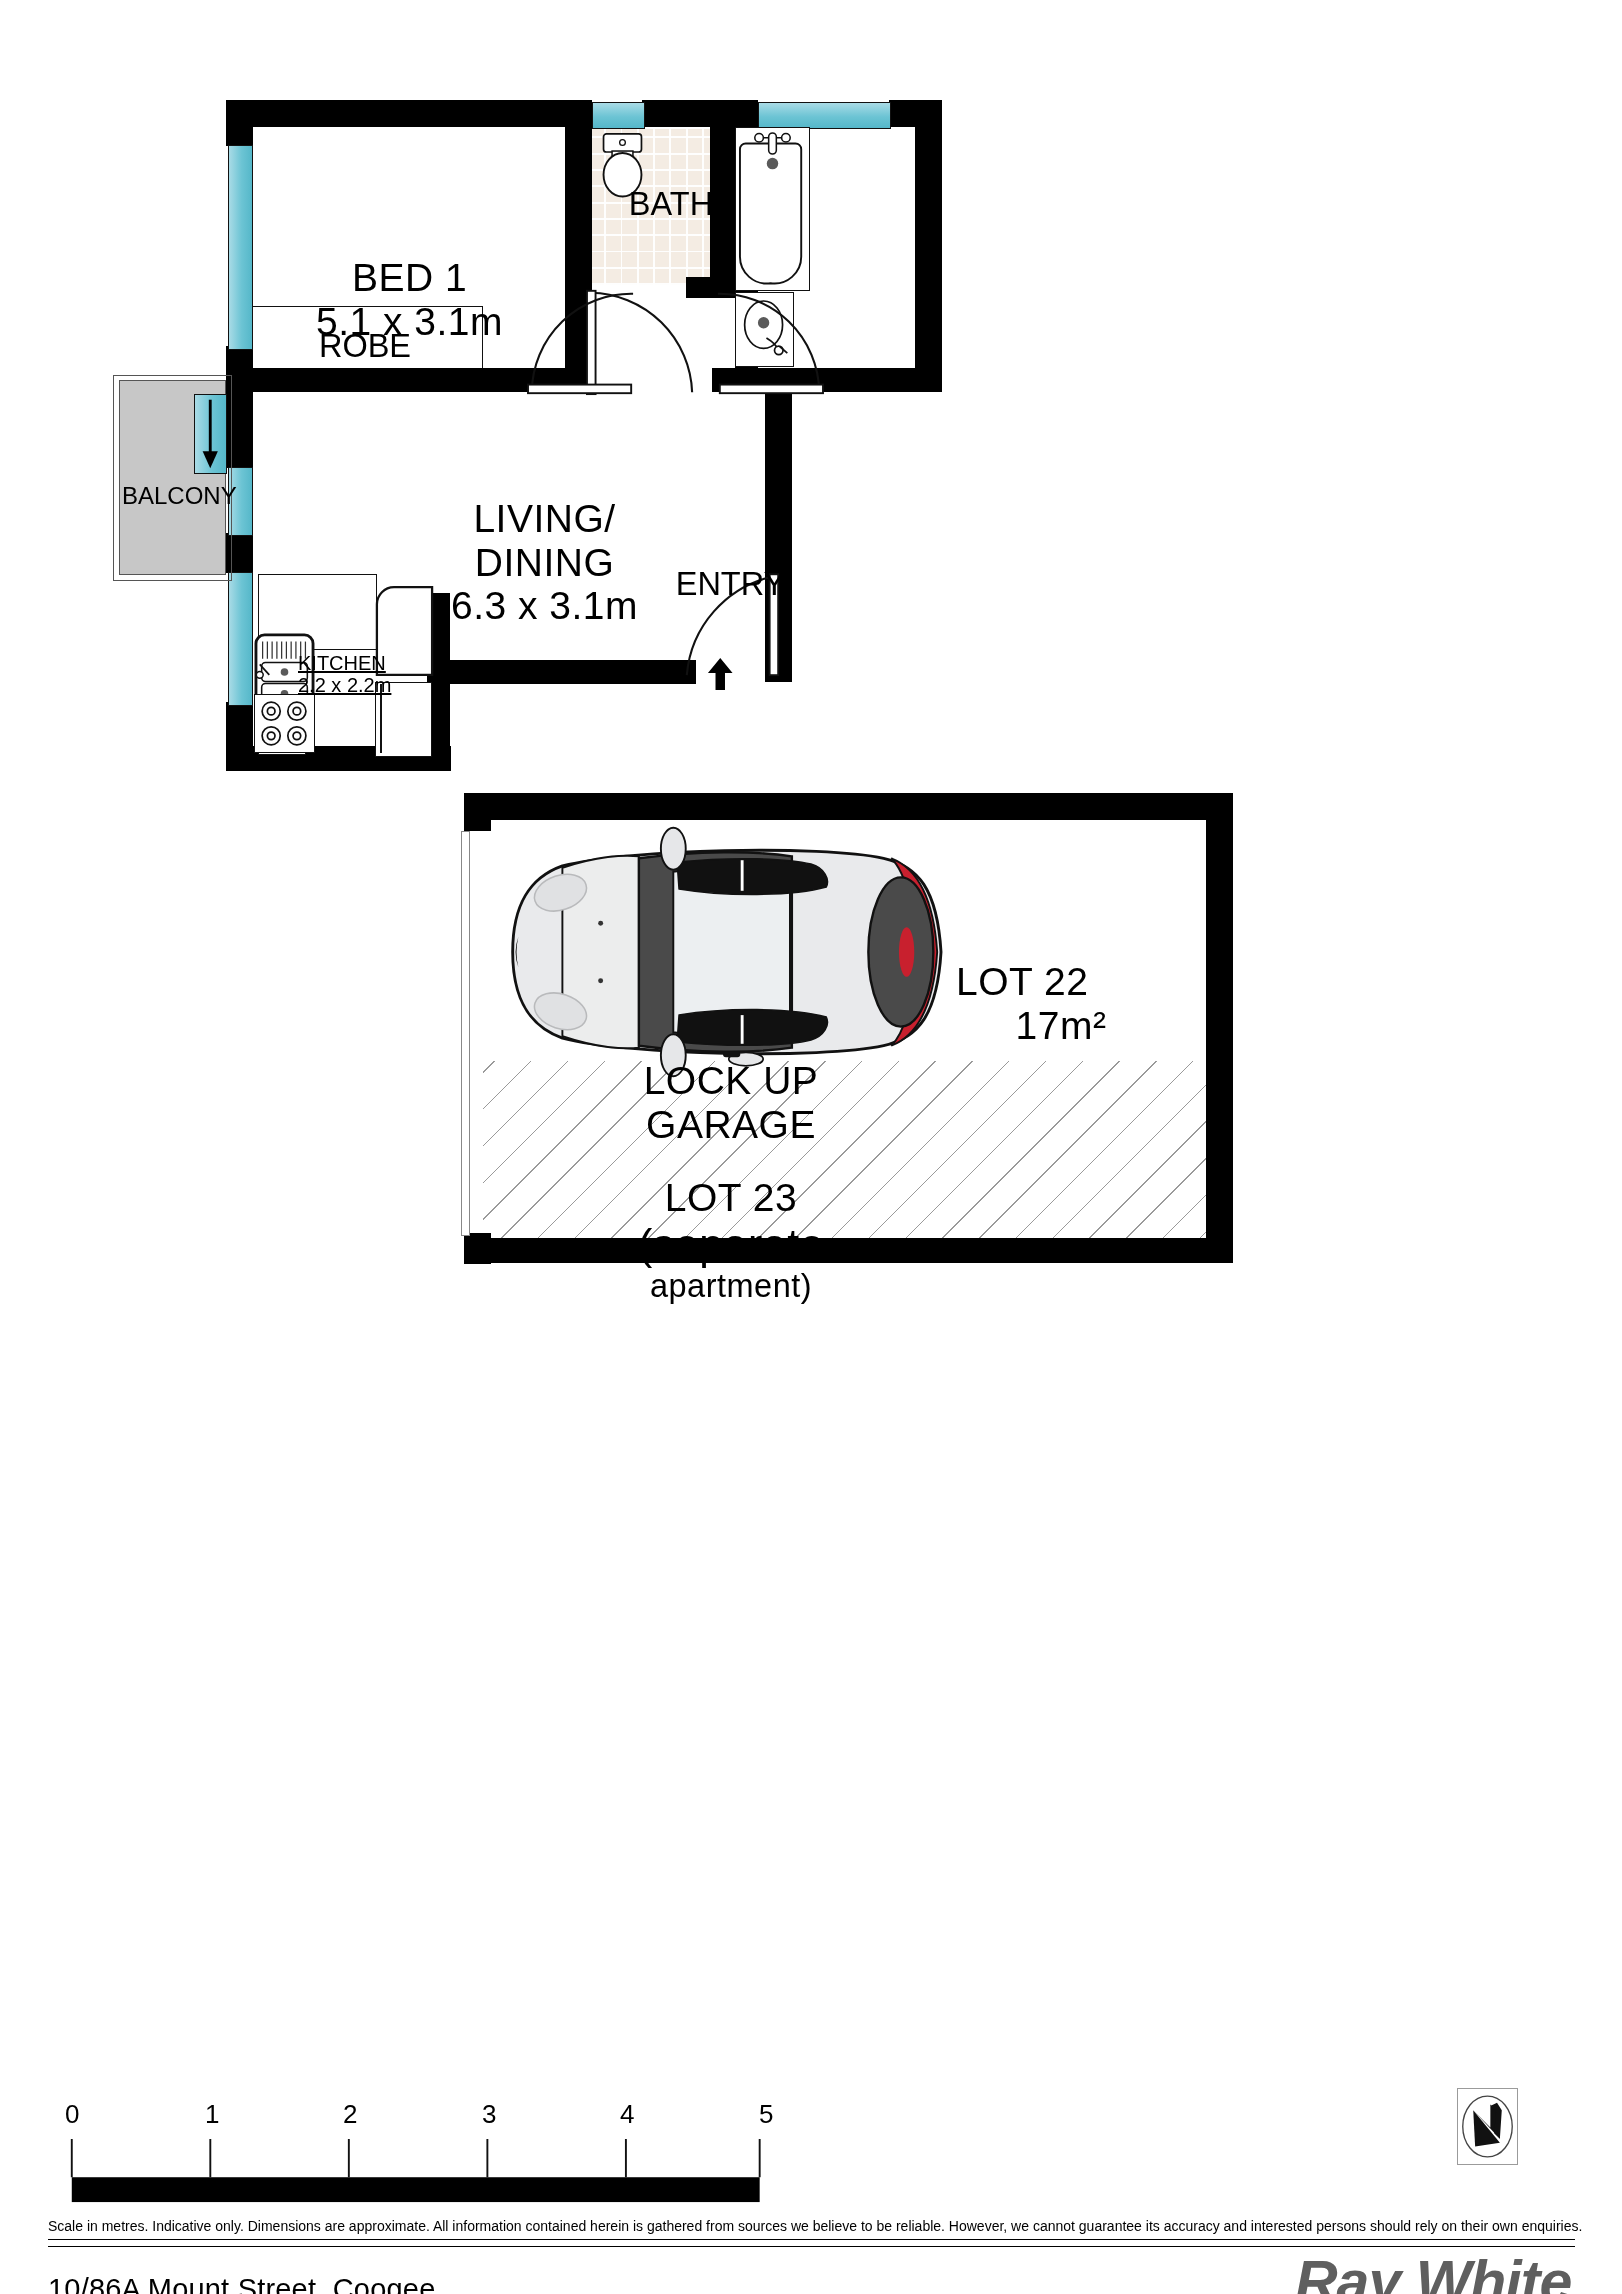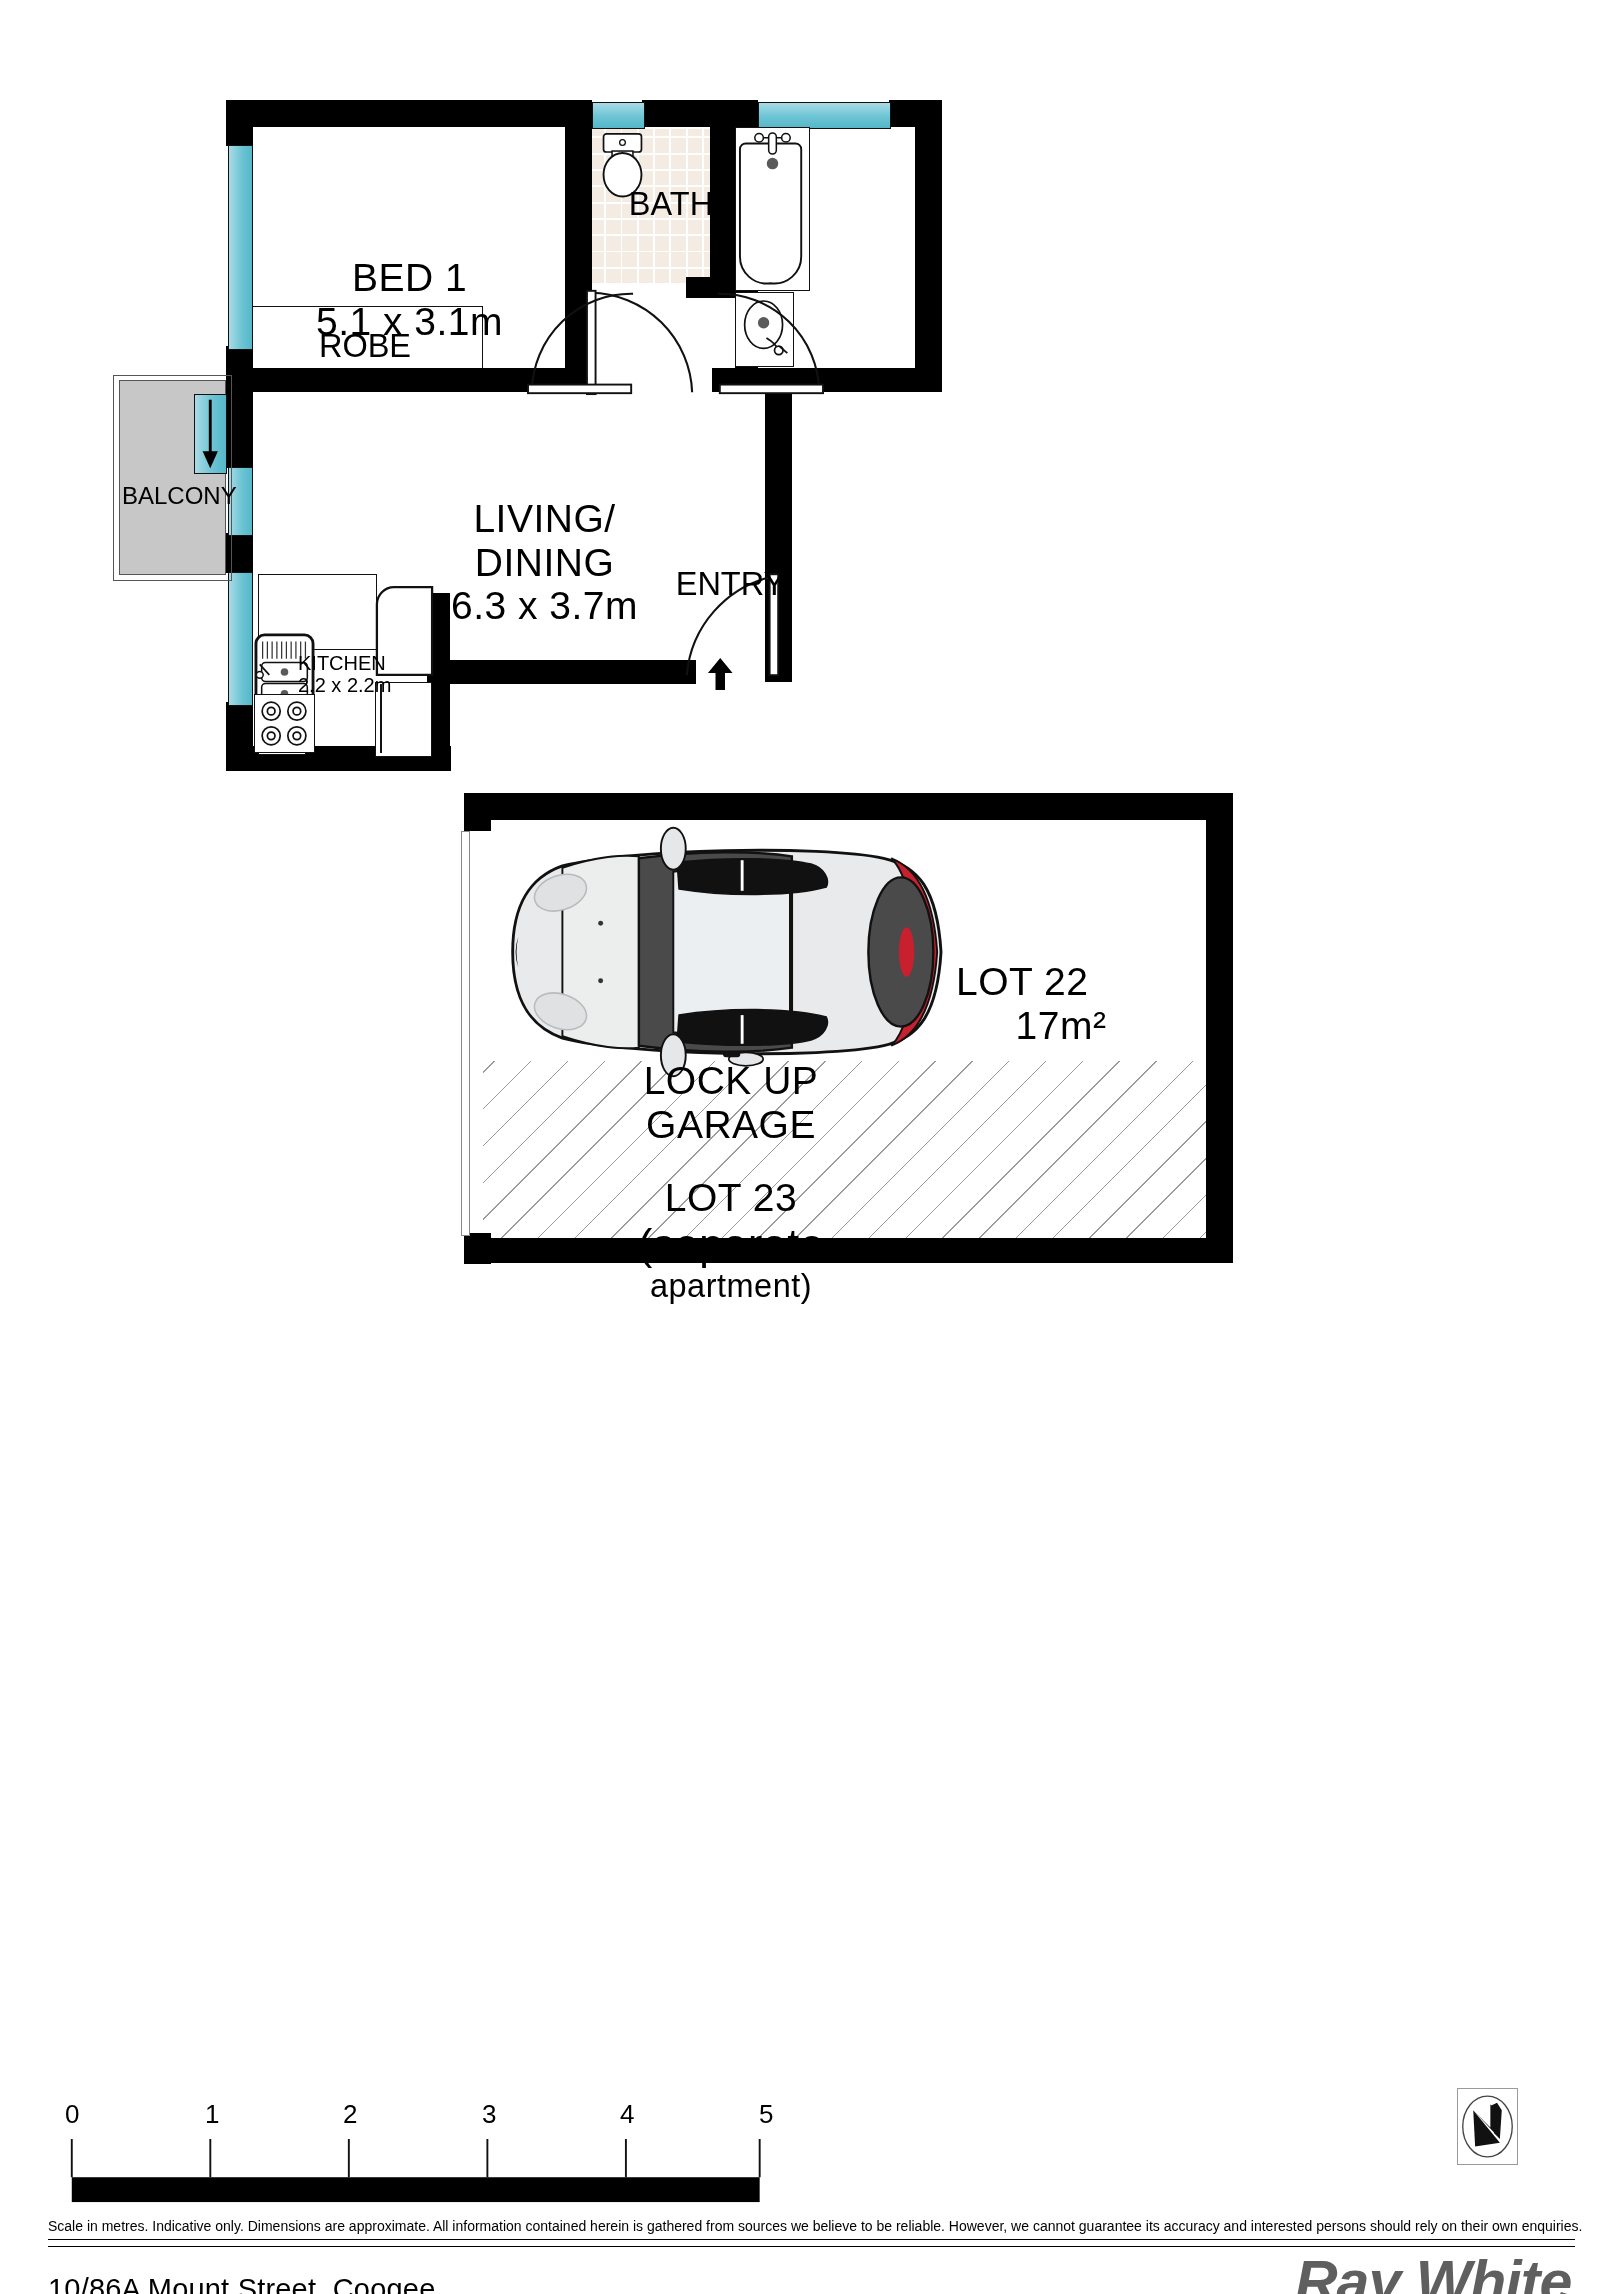--- a/index.html
+++ b/index.html
@@ -199,24 +199,24 @@
       <div>BATH</div>
     </div>
 
     <div class="room-label rl-mid" style="left:247px;top:328px;width:236px;">
       <div>ROBE</div>
     </div>
 
     <div class="room-label rl-big" style="left:401px;top:449px;width:287px;">
       <div>LIVING/</div>
       <div>DINING</div>
-      <div>6.3 x 3.7m</div>
-    </div>
-
-    <div class="room-label rl-xs" style="left:298px;top:652px;width:134px;text-align:left;">
+      <div>6.3 x 3.1m</div>
+    </div>
+
+    <div class="room-label rl-xs" style="left:298px;top:652px;width:134px;text-align:left;text-decoration:underline;">
       <div>KITCHEN</div>
       <div>2.2 x 2.2m</div>
     </div>
 
     <div class="room-label rl-sm" style="left:122px;top:483px;width:103px;">
       <div>BALCONY</div>
     </div>
 
     <div class="room-label rl-mid" style="left:654px;top:566px;width:153px;">
       <div>ENTRY</div>

